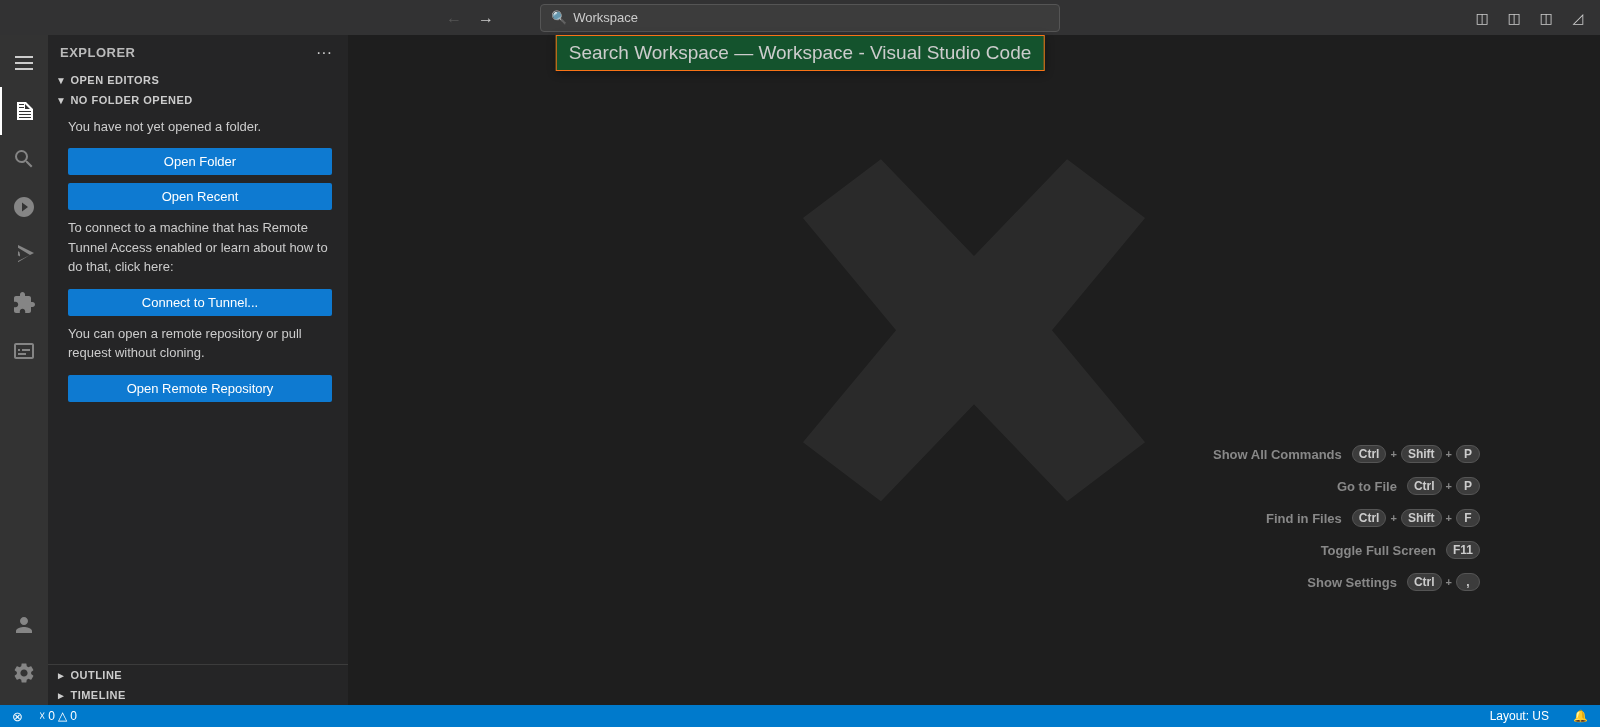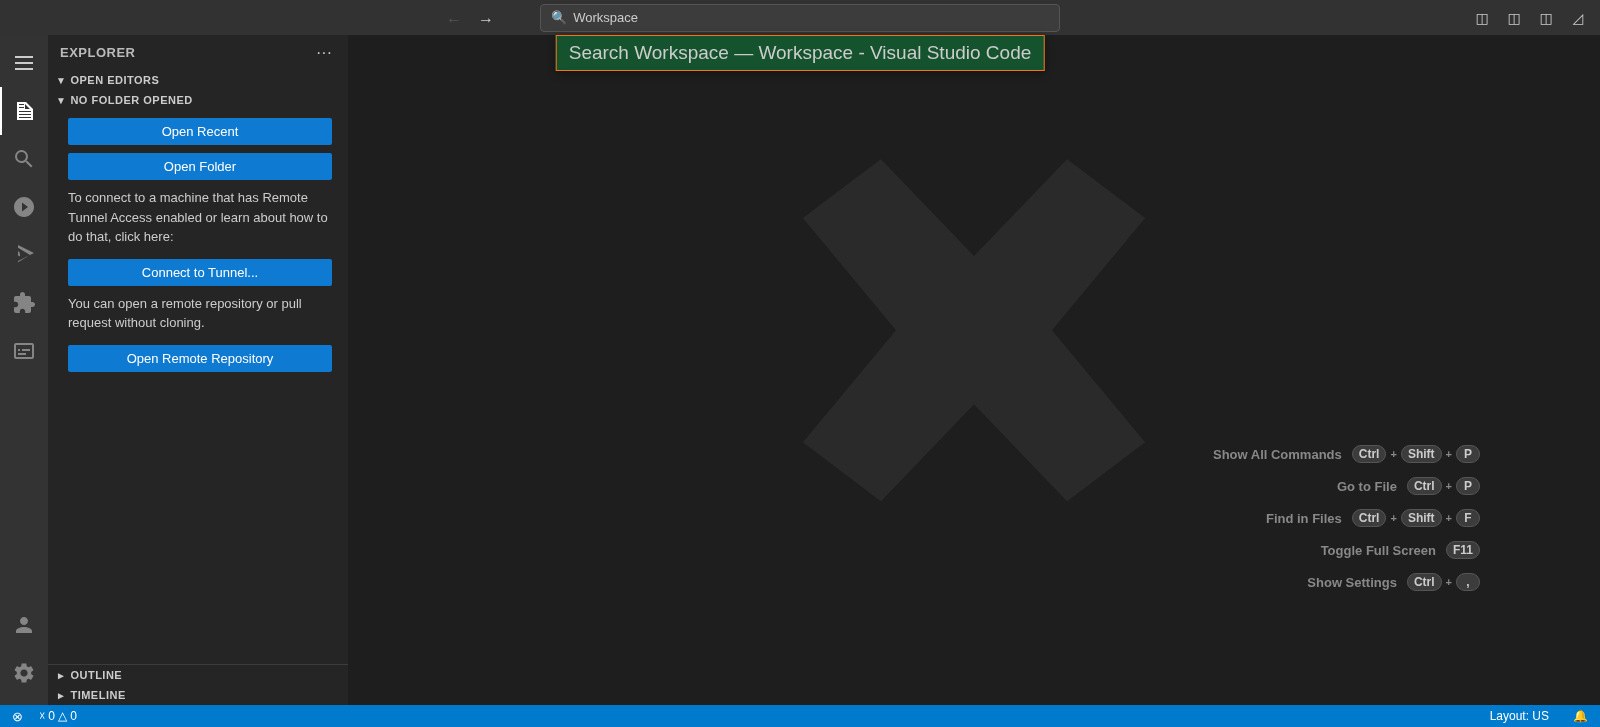--- a/index.html
+++ b/index.html
@@ -443,22 +443,23 @@
         <span class="chevron">▼</span>
         <span>Open Editors</span>
       </div>
 
       <div class="section-header">
         <span class="chevron">▼</span>
         <span>No Folder Opened</span>
       </div>
 
       <div class="no-folder-area">
+        <p class="no-folder-text">You have not yet opened a folder.</p>
+        <button class="action-btn">Open Folder</button>
         <button class="action-btn">Open Recent</button>
-        <button class="action-btn">Open Folder</button>
         <p class="remote-text">To connect to a machine that has Remote Tunnel Access enabled or learn about how to do that, click here:</p>
         <button class="action-btn">Connect to Tunnel...</button>
         <p class="remote-repo-text">You can open a remote repository or pull request without cloning.</p>
         <button class="action-btn">Open Remote Repository</button>
       </div>
     </div>
 
     <div class="sidebar-footer">
       <div class="collapsed-section">
         <span class="collapsed-chevron">►</span>

